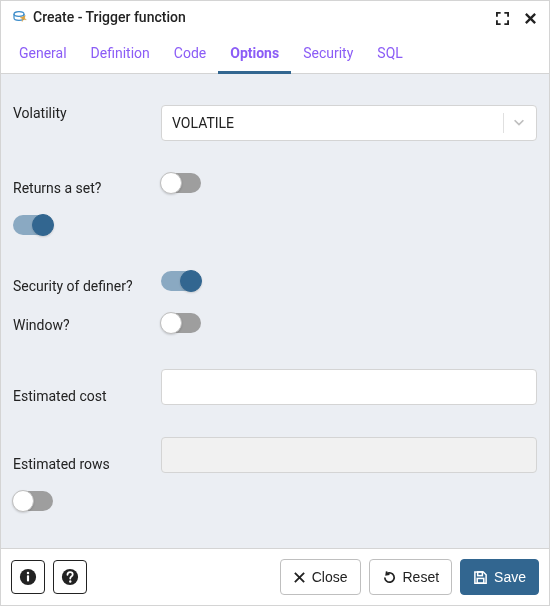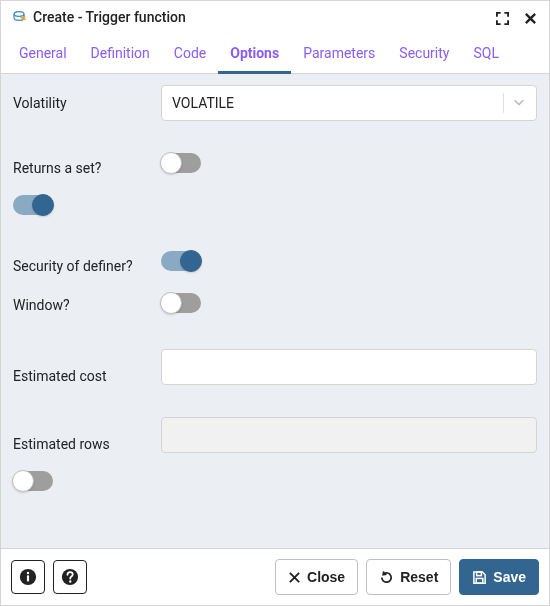--- a/index.html
+++ b/index.html
@@ -79,20 +79,21 @@
     background: #fff;
     border: 1px solid #d4d4d4;
     border-radius: 4px;
     display: flex;
     align-items:center;
     padding: 0 10px;
     font-size: 14px;
     color: #222;
     justify-content: space-between;
     cursor: pointer;
+    margin-top: 20px;
   }
   .select .sep {
     width: 1px; height: 20px; background: #e0e0e0;
     margin: 0 8px 0 8px;
   }
   .select .chev { color: #bfbfbf; }
   .text-input {
     width: 100%;
     height: 36px;
     background: #fff;
@@ -151,21 +152,20 @@
     padding: 0 12px;
     border: 1px solid #bfbfbf;
     border-radius: 4px;
     background: #fff;
     display: inline-flex;
     align-items: center;
     gap: 6px;
     font-size: 14px;
     cursor: pointer;
     color: #222;
-    font-weight: bold;
   }
   .btn.primary {
     background: #326690;
     border-color: #326690;
     color: #fff;
   }
   .btn svg { display:block; }
 </style>
 </head>
 <body>
@@ -193,21 +193,20 @@
           <path d="M2 2l10 10M12 2L2 12" stroke="#222" stroke-width="2.5"></path>
         </svg>
     </span>
   </div>
 
   <div class="tabs">
     <div class="tab">General</div>
     <div class="tab">Definition</div>
     <div class="tab">Code</div>
     <div class="tab active">Options</div>
-    <div class="tab">Parameters</div>
     <div class="tab">Security</div>
     <div class="tab">SQL</div>
   </div>
 
   <div class="body">
 
     <div class="row">
       <div class="label">Volatility</div>
       <div class="control">
         <div class="select">

